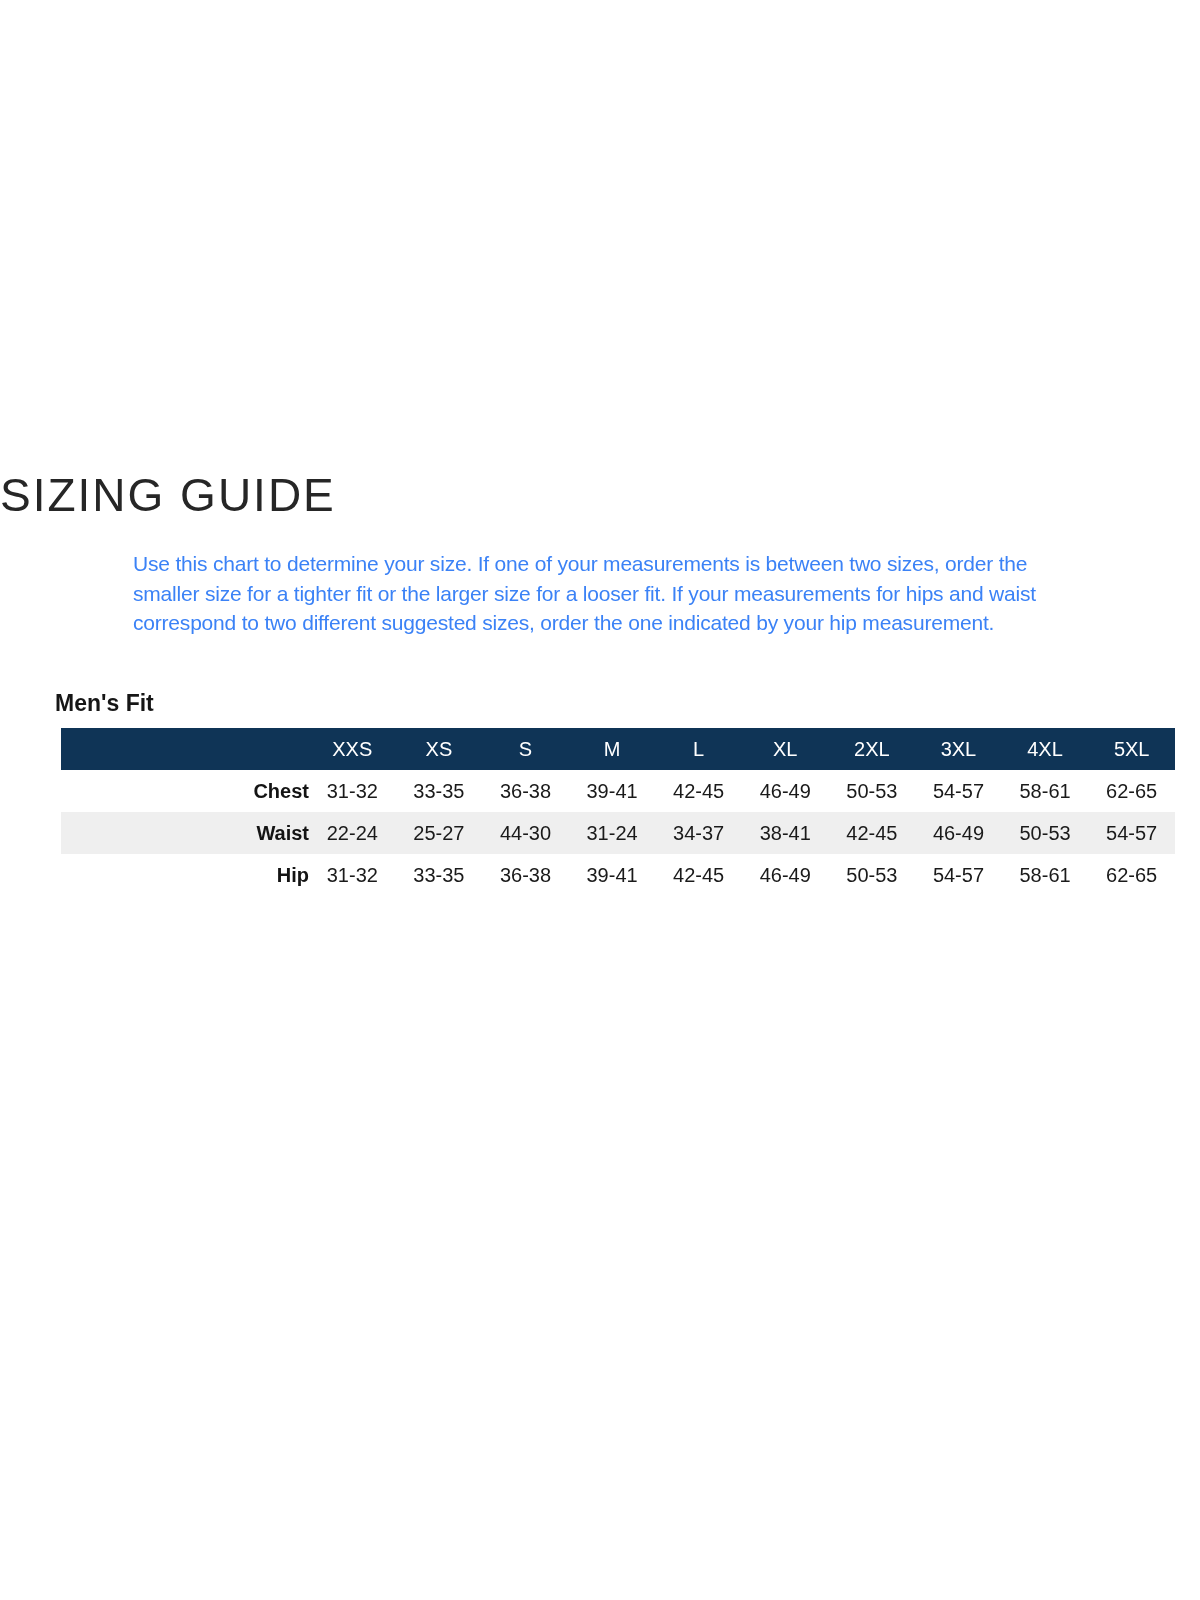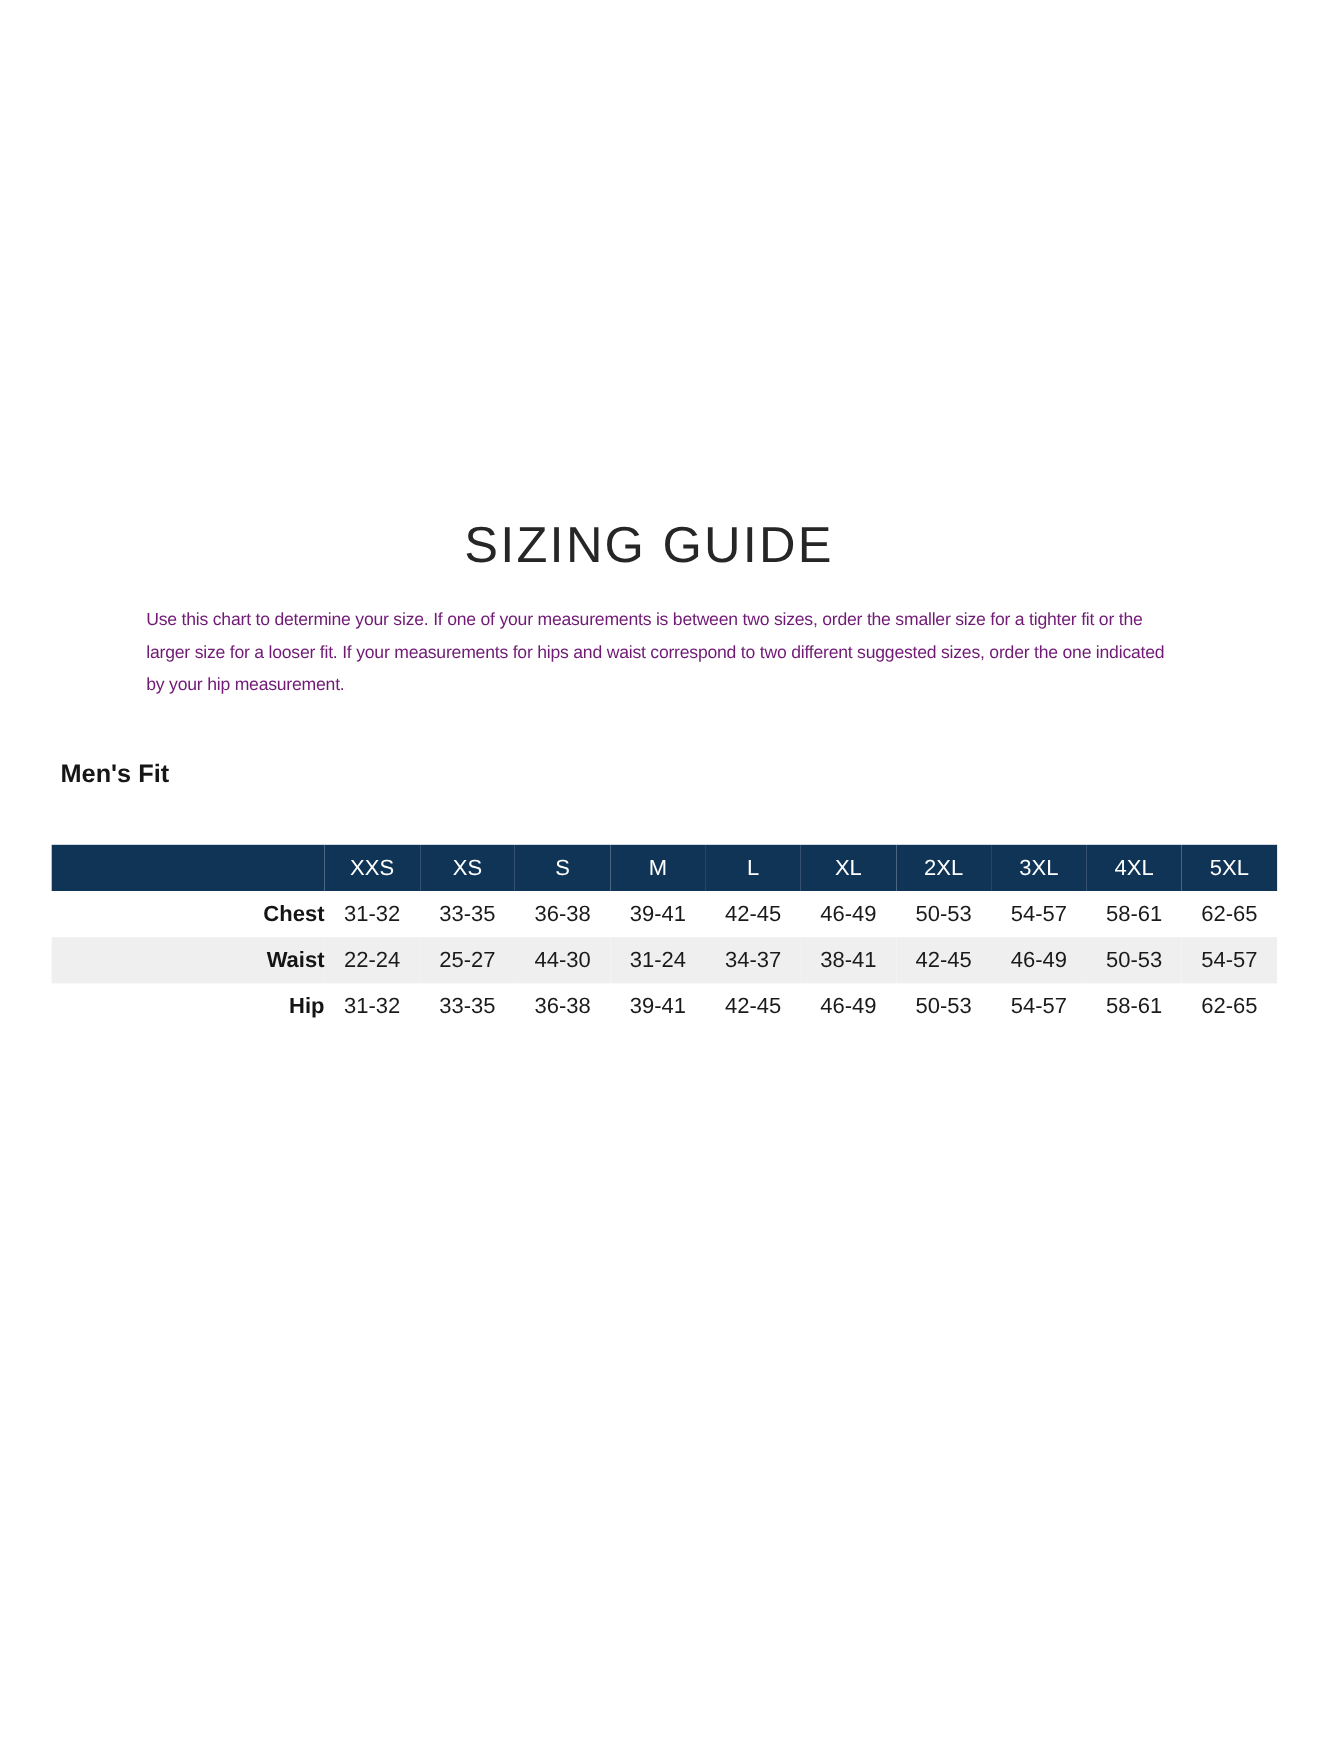--- a/index.html
+++ b/index.html
@@ -16,53 +16,51 @@
     background:#ffffff;
     font-family:"Liberation Sans", sans-serif;
     color:var(--ink);
     overflow:hidden;
   }
   .title{
     position:absolute;
     top:468px;
     left:0;
     width:1180px;
-    text-align:center;
     font-size:46px;
     font-weight:300;
     letter-spacing:2px;
     color:#262626;
   }
   .intro{
     position:absolute;
     top:549px;
     left:133px;
     width:940px;
-    font-size:16px;
+    font-size:21px;
     line-height:29.5px;
     letter-spacing:-0.2px;
-    color:#701a75;
+    color:#3b82f6;
   }
   .section-label{
     position:absolute;
     top:690px;
     left:55px;
     font-size:23px;
     font-weight:bold;
     color:#161616;
   }
   table.size-table{
     position:absolute;
     top:728px;
-    left:47px;
+    left:61px;
     width:1114px;
     border-collapse:collapse;
     table-layout:fixed;
     font-size:20px;
-    margin-top:40px;
   }
   table.size-table col.label-col{width:248px;}
   table.size-table thead tr{
     background:var(--navy);
     height:42px;
   }
   table.size-table thead th{
     color:#ffffff;
     font-weight:normal;
     font-size:20px;

